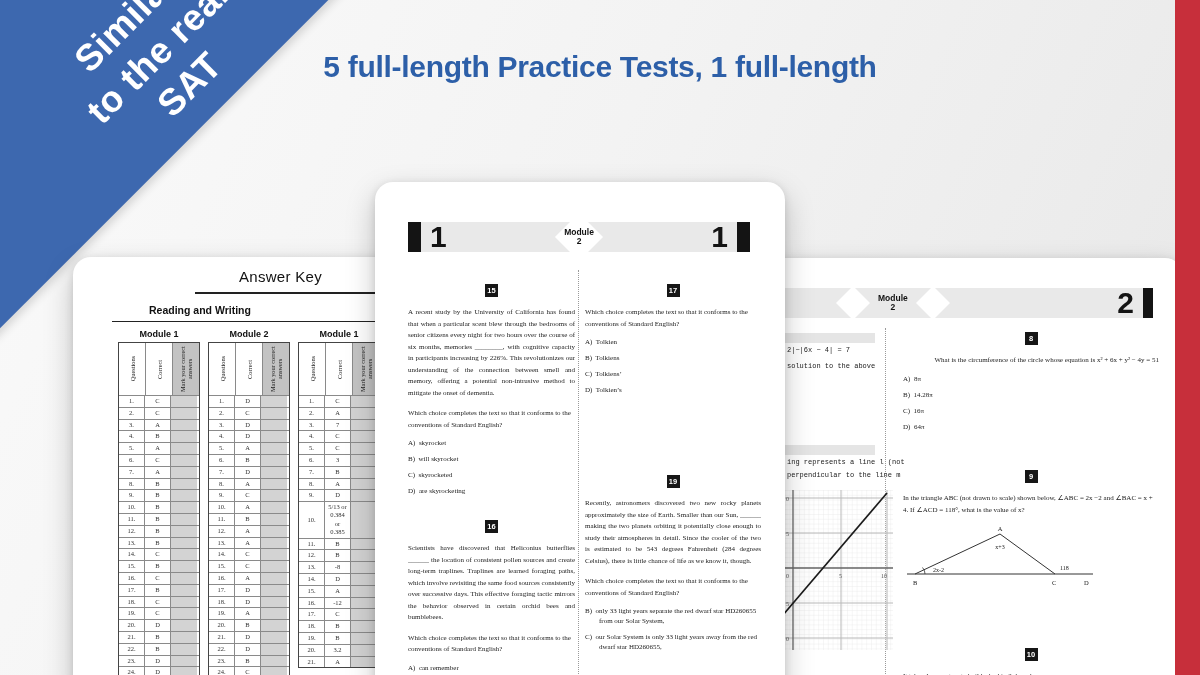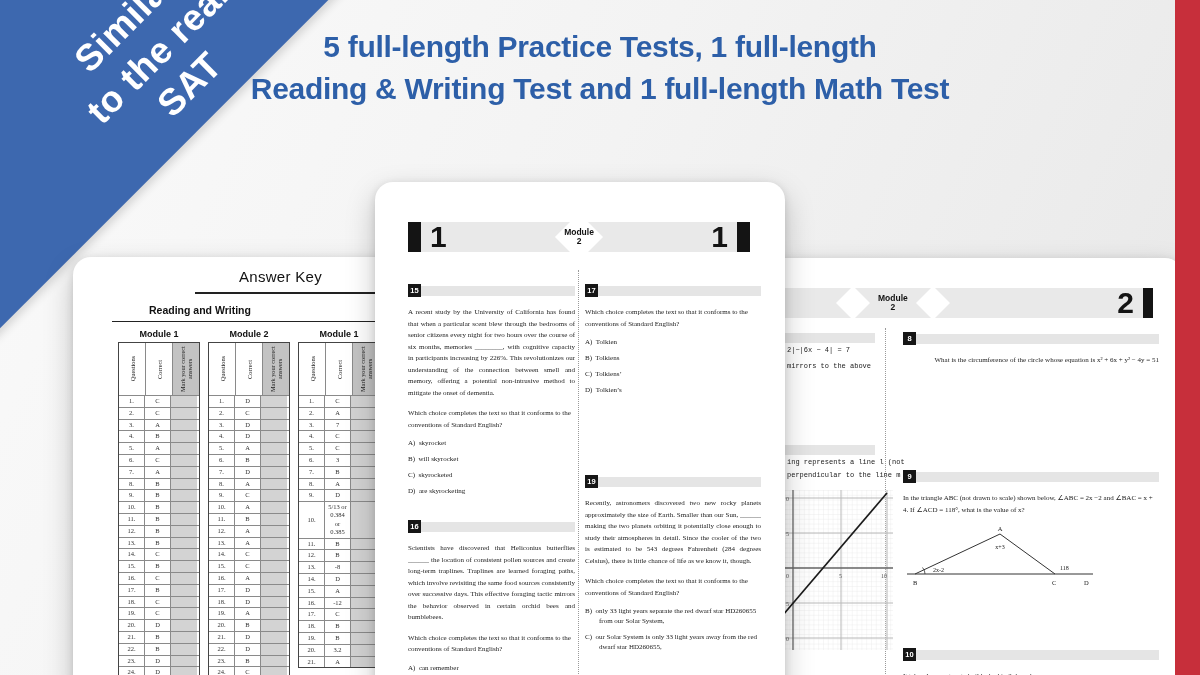--- a/index.html
+++ b/index.html
@@ -53,21 +53,21 @@
   .diamond{background:#fff;transform:rotate(45deg);}
   .d34{position:absolute;left:5px;top:5px;width:34px;height:34px;}
   .d24{width:24px;height:24px;}
   .diamond-text{position:absolute;inset:0;display:flex;flex-direction:column;align-items:center;
                 justify-content:center;font-size:8.5px;line-height:9.5px;font-weight:bold;color:#111;}
   .mod2-group{position:absolute;left:60px;top:0;height:30px;display:flex;align-items:center;gap:13px;}
   .mod-text{display:flex;flex-direction:column;align-items:center;font-size:8.5px;line-height:9.5px;font-weight:bold;color:#111;}
   
   .dash-divider{position:absolute;border-left:1.5px dotted #9a9a9a;}
   .qblock{position:absolute;}
-  .q-head{display:flex;align-items:center;margin-bottom:10px;}
+  .q-head{display:flex;align-items:center;margin-bottom:10px;flex-direction:column;}
   .q-badge{width:13px;height:13px;background:#161616;color:#fff;font-size:7.5px;font-weight:bold;
            display:flex;align-items:center;justify-content:center;flex:none;}
   .q-bar{flex:1;height:10px;background:#e5e5e5;}
   .q-passage,.q-prompt{font-family:"Liberation Serif",serif;font-size:7px;line-height:11.5px;color:#222;text-align:justify;}
   .q-prompt{margin-top:9px;text-align:left;}
   .q-choices{margin-top:7px;}
   .q-choice{font-family:"Liberation Serif",serif;font-size:7px;line-height:10px;color:#222;
             margin:6px 0;white-space:pre-wrap;padding-left:14px;text-indent:-14px;}
   .frag{position:absolute;font-family:Liberation Mono, monospace;font-size:7px;color:#222;white-space:nowrap;}
   .gray-strip{position:absolute;height:10px;background:#e5e5e5;}
@@ -77,23 +77,22 @@
 <body>
 
 <div class="stage">
 
   <div class="ribbon" style="background: rgb(61, 104, 175);">
     <div class="ribbon-line">Similar</div>
     <div class="ribbon-line">to the real</div>
     <div class="ribbon-line">SAT</div>
   </div>
 
-  <div class="headline" style="color: rgb(45, 95, 168);">
+  <div class="headline" style="color: rgb(45, 95, 168); margin-top: 20px;">
     <div>5 full-length Practice Tests, 1 full-length</div>
-    <div>Reading &amp; Writing Test and 1 full-length Math Test</div>
   </div>
 
   <section class="card card-ak">
     <div class="ak-title">Answer Key</div>
     <div class="ak-title-rule"></div>
     <div class="ak-section">
       <span class="ind">Reading and Writing</span>
     </div>
     <div class="ak-section-rule"></div>
 
@@ -660,21 +659,21 @@
         </div>
         <div class="diamond d24"></div>
       </div>
       <div class="big-num" style="margin-left:auto">2</div>
       <div class="cap" style="width:10px"></div>
     </div>
     <div class="dash-divider" style="left:122px;top:70px;bottom:0"></div>
 
     <div class="gray-strip" style="left:18px;top:75px;width:94px"></div>
     <div class="frag" style="left:24px;top:88px">2|−|6x − 4| = 7</div>
-    <div class="frag" style="left:24px;top:104px">mirrors to the above</div>
+    <div class="frag" style="left:24px;top:104px">solution to the above</div>
     <div class="gray-strip" style="left:18px;top:187px;width:94px"></div>
     <div class="frag" style="left:24px;top:200px">ing represents a line l (not</div>
     <div class="frag" style="left:24px;top:213px">perpendicular to the line m</div>
 
     <svg style="position:absolute;left:12px;top:232px" width="118" height="160" viewBox="0 0 118 160">
       <defs>
         <pattern id="fineGrid" width="4.8" height="4.8" patternUnits="userSpaceOnUse">
           <path d="M 4.8 0 L 0 0 0 4.8" fill="none" stroke="#e3e3e3" stroke-width="0.6"></path>
         </pattern>
       </defs>
@@ -696,20 +695,27 @@
       <text x="106" y="88" font-size="6" fill="#555">10</text>
       <line x1="2" y1="132" x2="112" y2="3" stroke="#1c1c1c" stroke-width="1.7"></line>
     </svg>
 
     <div class="qblock" style="left:140px;top:74px;width:256px">
       <div class="q-head">
         <div class="q-badge">8</div>
         <div class="q-bar"></div>
       </div>
       <div class="q-passage" style="text-align:right">What is the circumference of the circle whose equation is x² + 6x + y² − 4y = 51</div>
+      <div class="q-choices">
+
+      <div class="q-choice">A)  8π</div>
+          <div class="q-choice">B)  14.28π</div>
+          <div class="q-choice">C)  16π</div>
+          <div class="q-choice">D)  64π</div>
+        </div>
     </div>
 
     <div class="qblock" style="left:140px;top:212px;width:256px">
       <div class="q-head">
         <div class="q-badge">9</div>
         <div class="q-bar"></div>
       </div>
       <div class="q-passage" style="text-align:left">In the triangle ABC (not drawn to scale) shown below, ∠ABC = 2x −2 and ∠BAC = x + 4. If ∠ACD = 118°, what is the value of x?</div>
       <svg style="margin-top:8px;margin-left:2px" width="190" height="64" viewBox="0 0 190 64">
         <line x1="2" y1="50" x2="188" y2="50" stroke="#333" stroke-width="1"></line>

